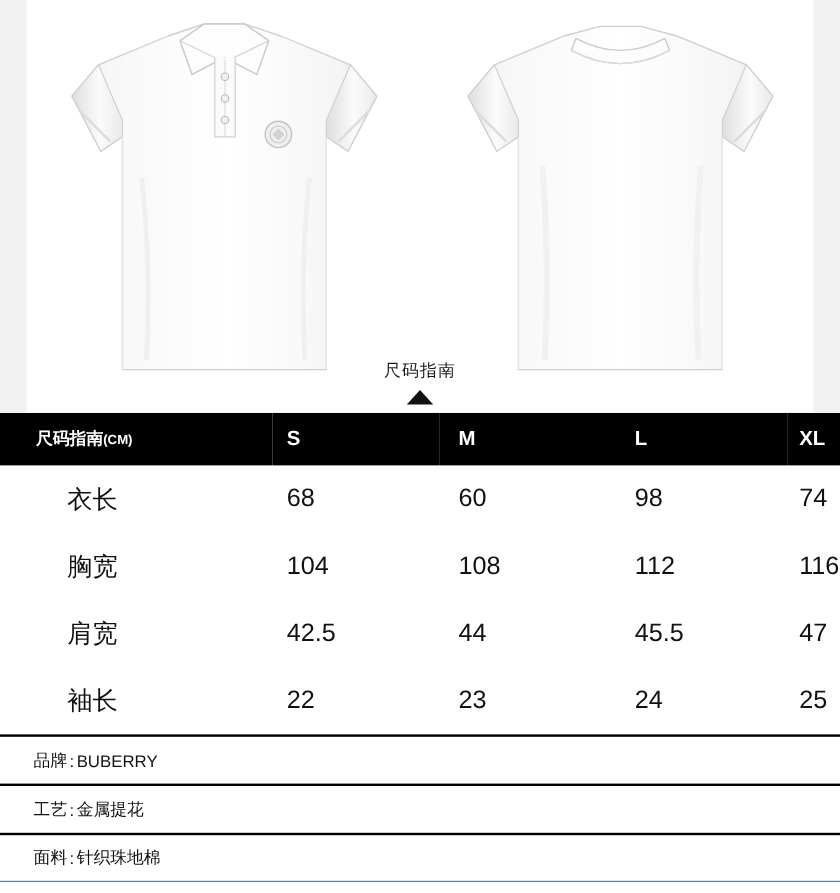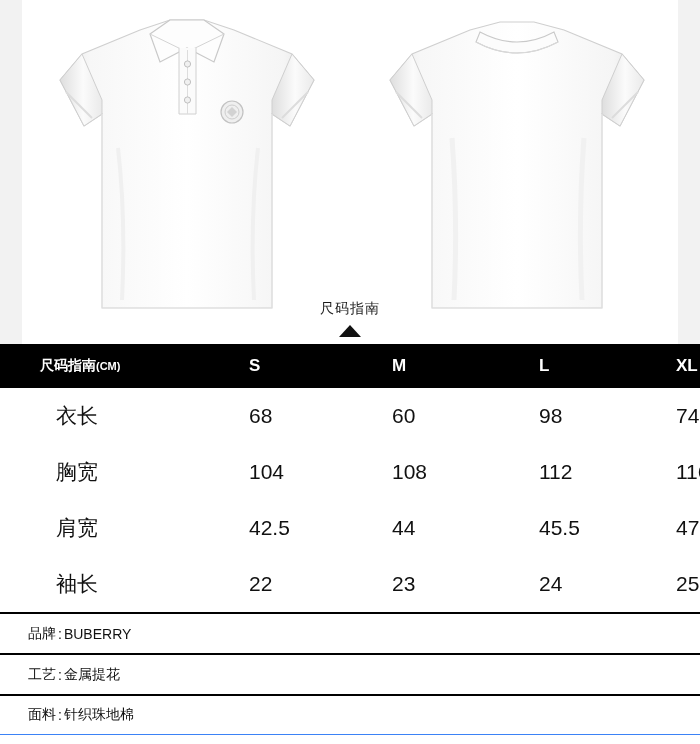--- a/index.html
+++ b/index.html
@@ -82,21 +82,21 @@
   .size-table thead th {
     background: #000000;
     color: #ffffff;
     height: 42px;
     font-size: 17px;
     font-weight: bold;
     text-align: left;
   }
   .size-table thead th.head-label {
     font-size: 14px;
-    padding-left: 40px;
+    padding-left: 30px;
     font-weight: bold;
   }
   .size-table thead th .unit {
     font-size: 11px;
   }
   .size-table tbody td {
     height: 54px;
     font-size: 21px;
     color: #111111;
     background: #ffffff;

